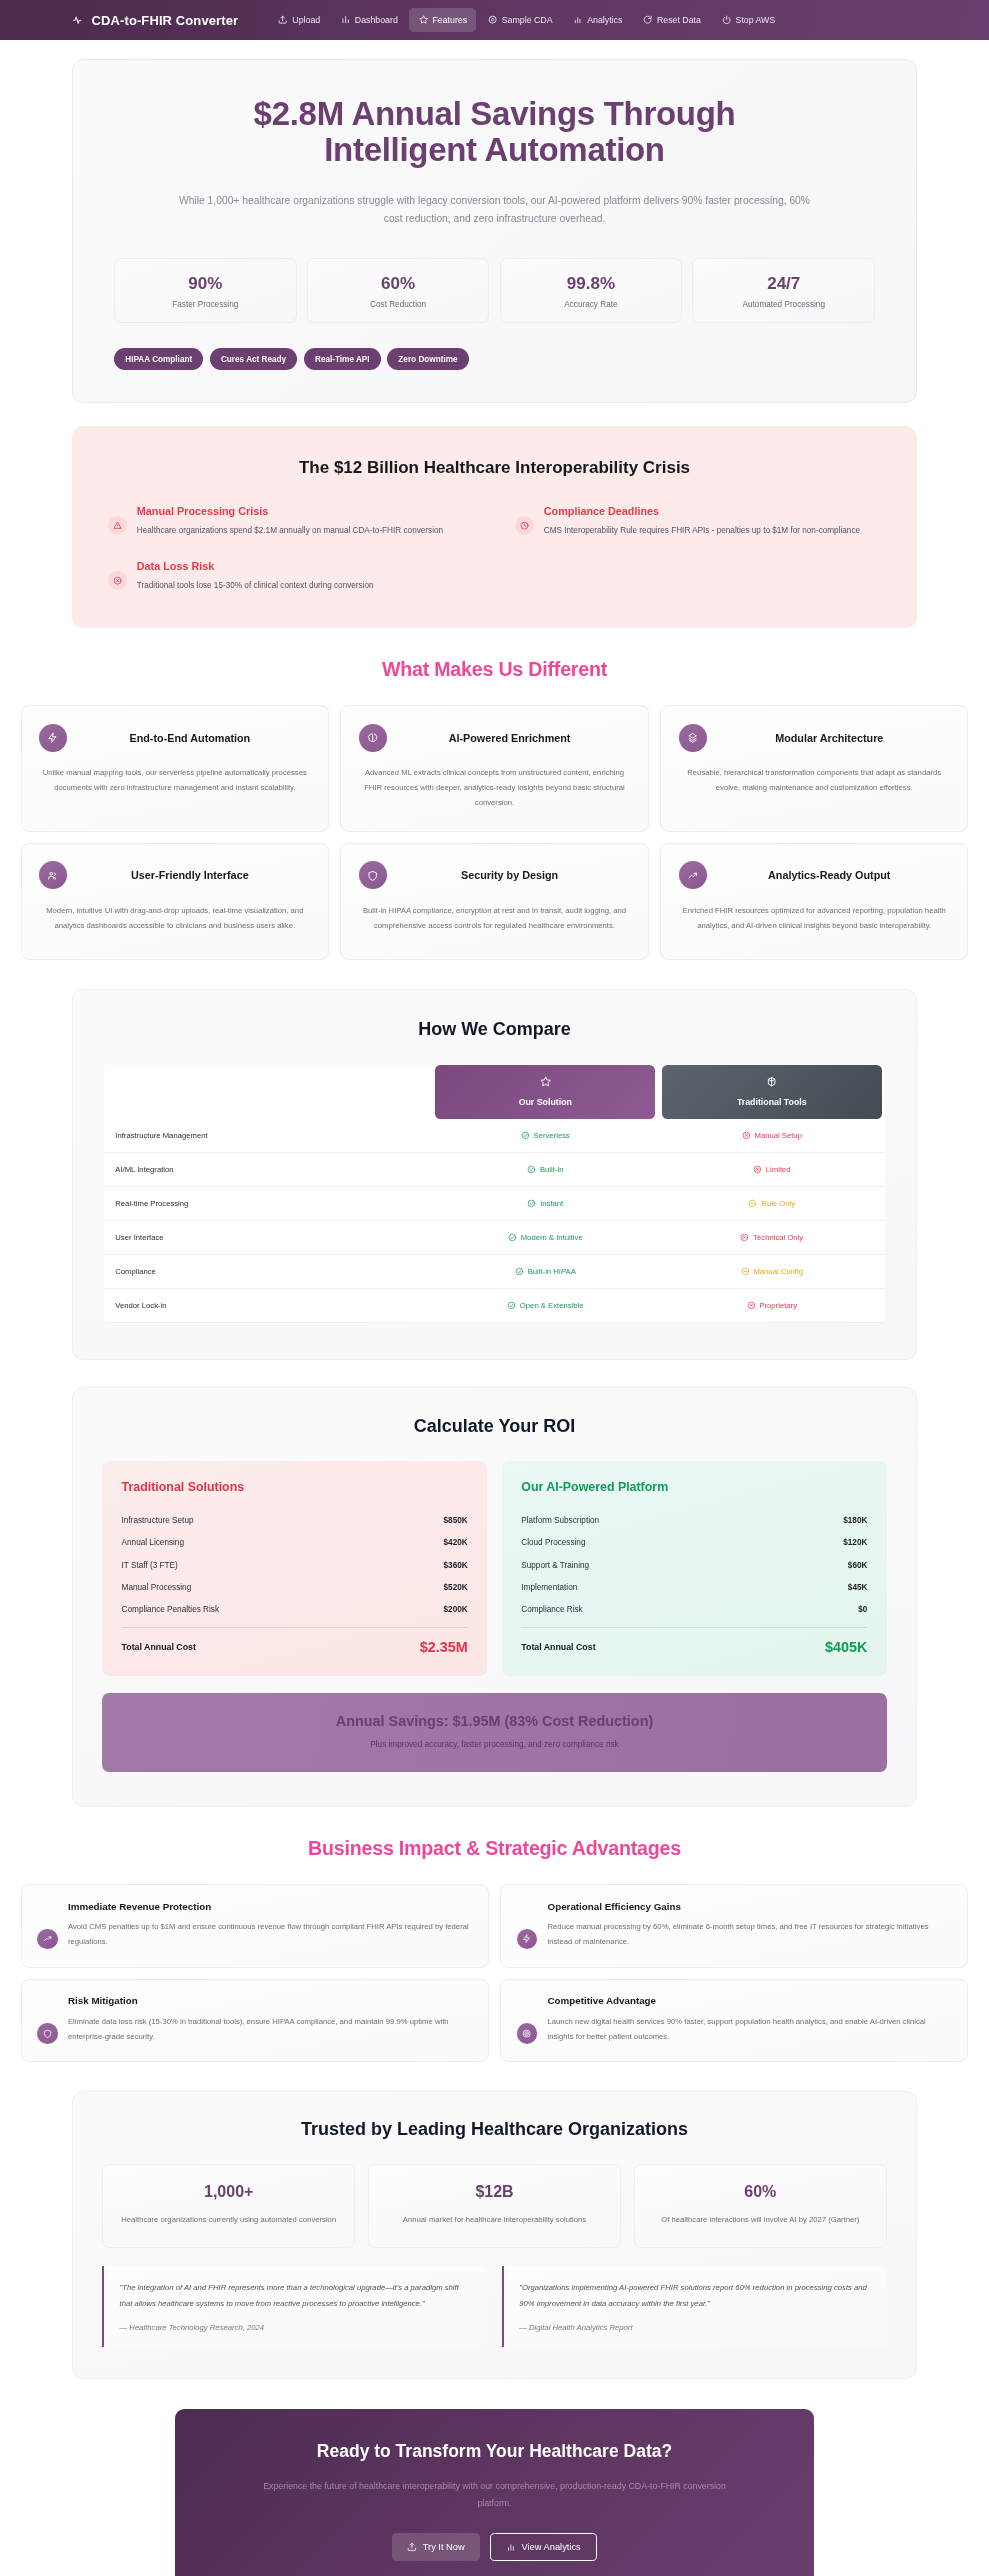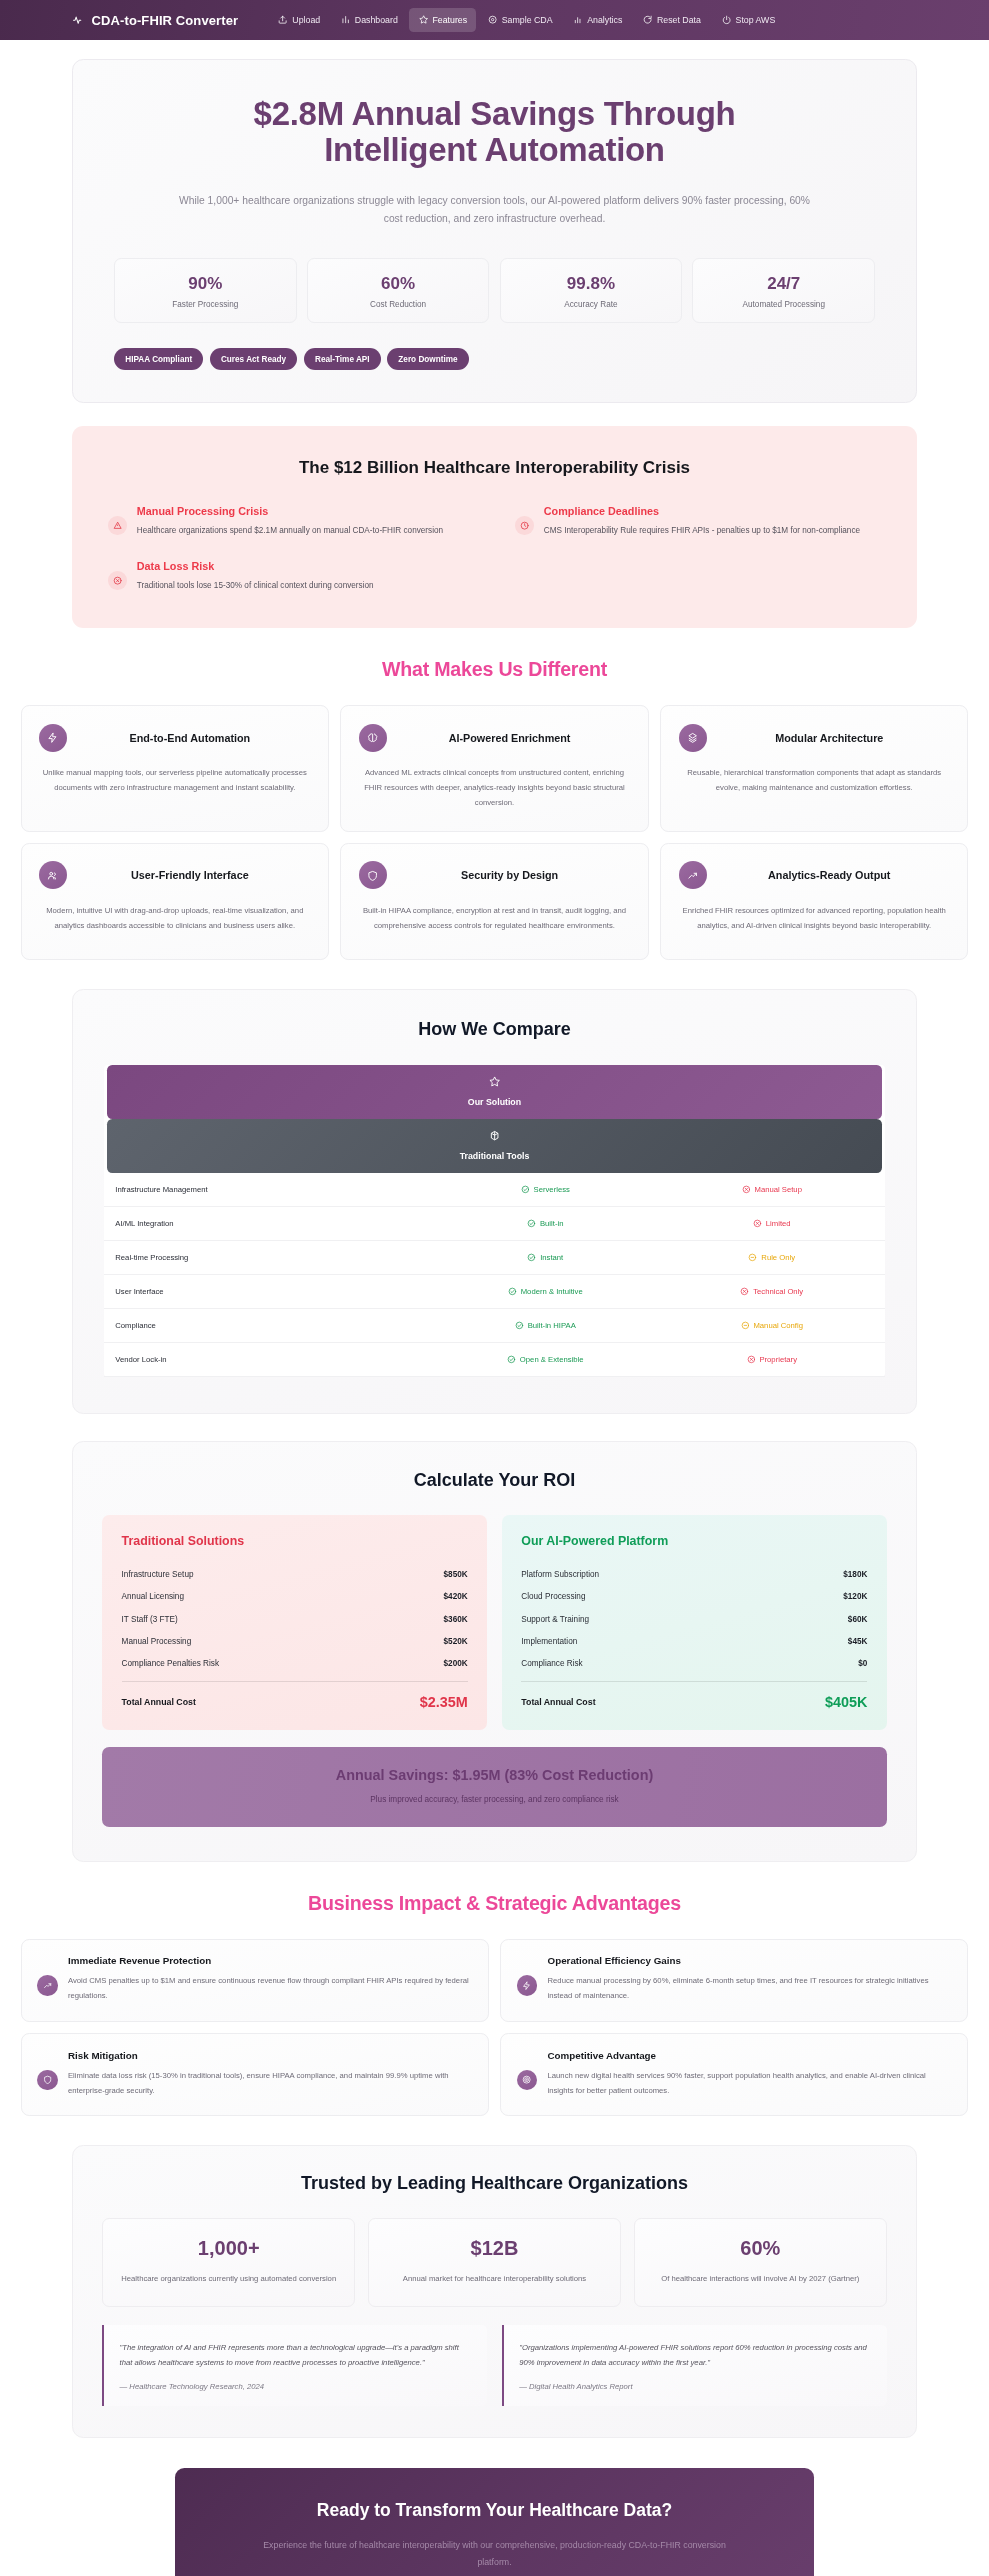--- a/index.html
+++ b/index.html
@@ -108,21 +108,21 @@
 
   
   .compare-band { padding: 29px 72px 0 72px; }
   .compare {
     background: linear-gradient(170deg,#fbfbfc,#f7f6f8);
     border: 0.5px solid #efeef1; border-radius: 11.3px;
     padding: 29px 31px 36px 31px;
   }
   .compare h2 { text-align: center; font-size: 18px; font-weight: bold; color: #111827; margin-bottom: 25px; }
   .cmp-table { width: 100%; background: #ffffff; border-radius: 4.1px; }
-  .cmp-head { display: flex; padding: 0 0 0 0; flex-direction: column; }
+  .cmp-head { display: flex; padding: 0 0 0 0; }
   .cmp-head .c0 { flex: 0 0 42%; }
   .cmp-head .c1, .cmp-head .c2 { flex: 1; padding: 0 3.1px; }
   .cmp-btn {
     border-radius: 5.2px; color: #ffffff; text-align: center;
     padding: 11.3px 0 12.4px 0;
   }
   .cmp-btn.ours { background: linear-gradient(135deg,#7b4880,#8d5a92); }
   .cmp-btn.trad { background: linear-gradient(135deg,#5e646d,#454b53); }
   .cmp-btn .lbl { font-size: 8.8px; font-weight: 600; margin-top: 7.2px; }
   .cmp-row { display: flex; align-items: center; border-bottom: 0.5px solid #f0f0f2; height: 34px; }
@@ -167,21 +167,21 @@
   .savings .small { font-size: 8.2px; color: #5c3462; }
 
   
   .impact-band { padding: 30px 10.3px 0 10.3px; }
   .impact-band .section-title { margin-bottom: 24px; }
   .impact-grid { display: grid; grid-template-columns: 1fr 1fr; gap: 11.3px; padding: 0 10.3px; }
   .impact-card {
     background: linear-gradient(170deg,#fefefe,#fafafb);
     border: 0.5px solid #ededf0; border-radius: 8.2px;
     padding: 15.5px 17.5px 17.5px 15.5px;
-    display: flex; gap: 10.3px; align-items: center;
+    display: flex; gap: 10.3px; align-items: flex-end;
     min-height: 61px;
   }
   .impact-ic {
     flex: 0 0 auto; width: 20.6px; height: 20.6px; border-radius: 50%;
     background: linear-gradient(145deg,#9b6aa0,#8a5890);
     display: flex; align-items: center; justify-content: center; color: #fff;
     margin-top: 12.4px;
   }
   .impact-h { font-size: 9.8px; font-weight: bold; color: #16181d; margin-bottom: 7.2px; }
   .impact-p { font-size: 7.7px; color: #6e6b77; line-height: 1.95; }
@@ -193,21 +193,21 @@
     border: 0.5px solid #efeef1; border-radius: 11.3px;
     padding: 27px 29px 31px 29px;
   }
   .trust h2 { text-align: center; font-size: 18px; font-weight: bold; color: #111827; margin-bottom: 24px; }
   .trust-grid { display: grid; grid-template-columns: repeat(3,1fr); gap: 12.4px; margin-bottom: 18.5px; }
   .trust-card {
     background: linear-gradient(170deg,#fdfdfe,#f8f7f9);
     border: 0.5px solid #eeedf0; border-radius: 7.2px;
     padding: 17.5px 14.4px 19.6px 14.4px; text-align: center;
   }
-  .trust-v { font-size: 20px; font-weight: bold; color: #6b3f70; margin-bottom: 11.3px; }
+  .trust-v { font-size: 16px; font-weight: bold; color: #6b3f70; margin-bottom: 11.3px; }
   .trust-l { font-size: 7.7px; color: #6e6b77; line-height: 1.95; }
   .quotes { display: grid; grid-template-columns: 1fr 1fr; gap: 14.4px; }
   .quote {
     background: linear-gradient(170deg,#fdfdfe,#f9f8fa);
     border-left: 2.1px solid #7d4a83;
     border-radius: 0 5.2px 5.2px 0;
     padding: 14.4px 17.5px 15.5px 15.5px;
   }
   .quote p { font-size: 7.7px; color: #55525c; font-style: italic; line-height: 2.0; margin-bottom: 11.3px; }
   .quote .src { font-size: 7.7px; color: #7b7884; font-style: italic; }

